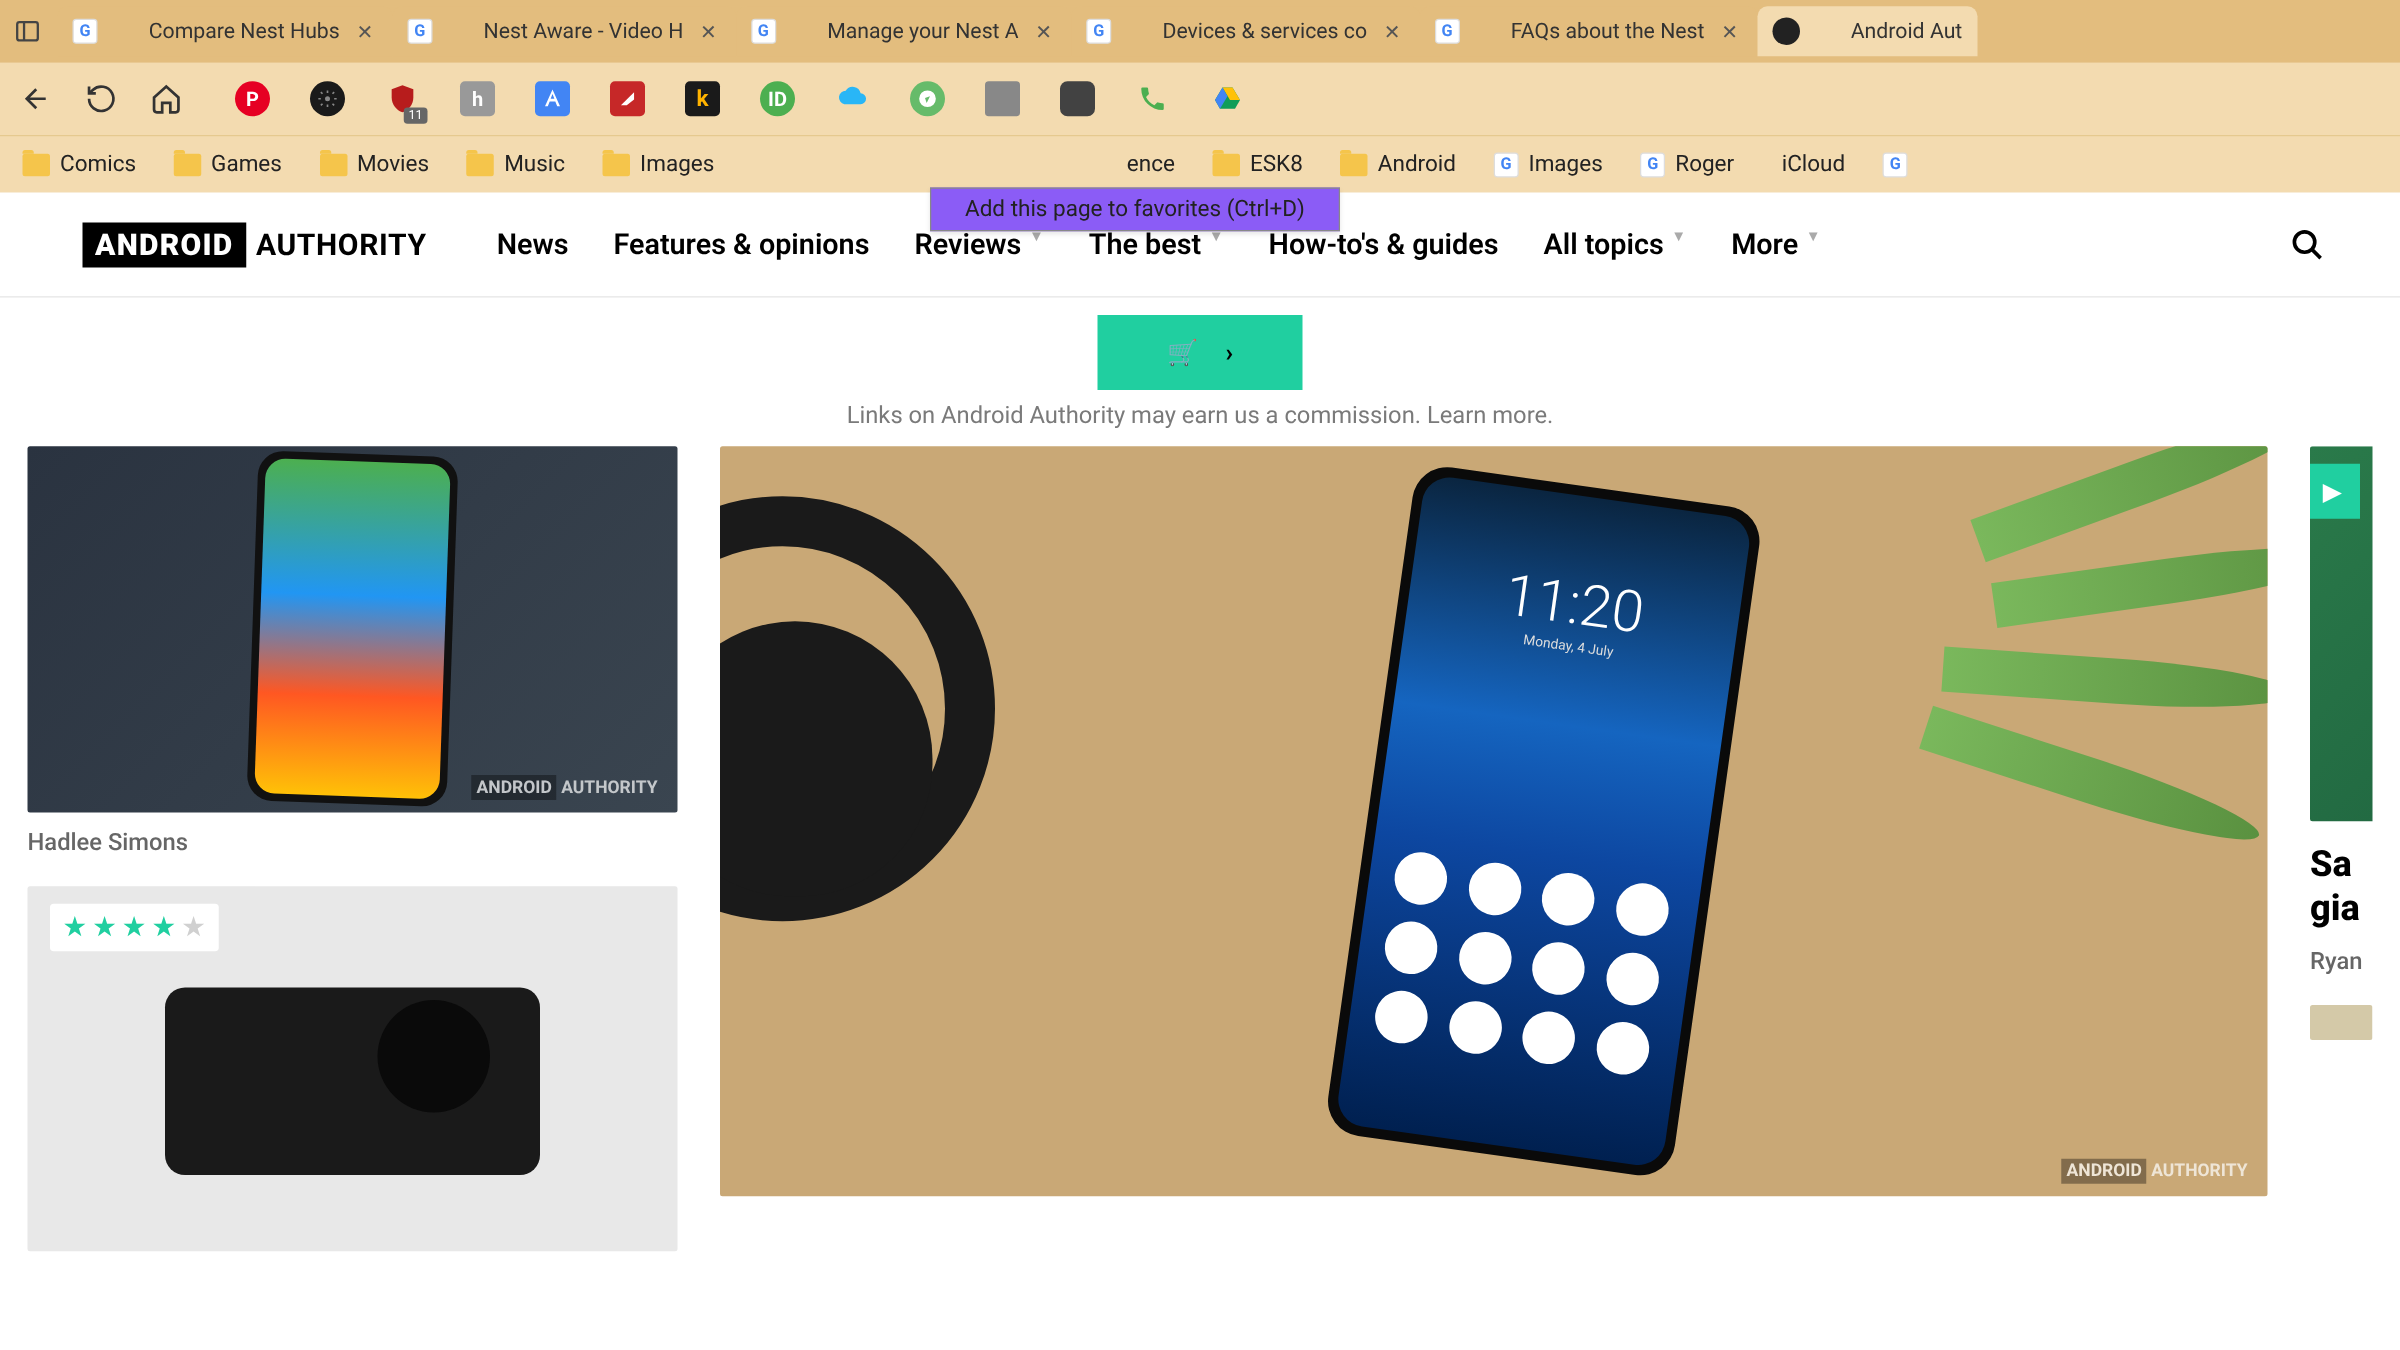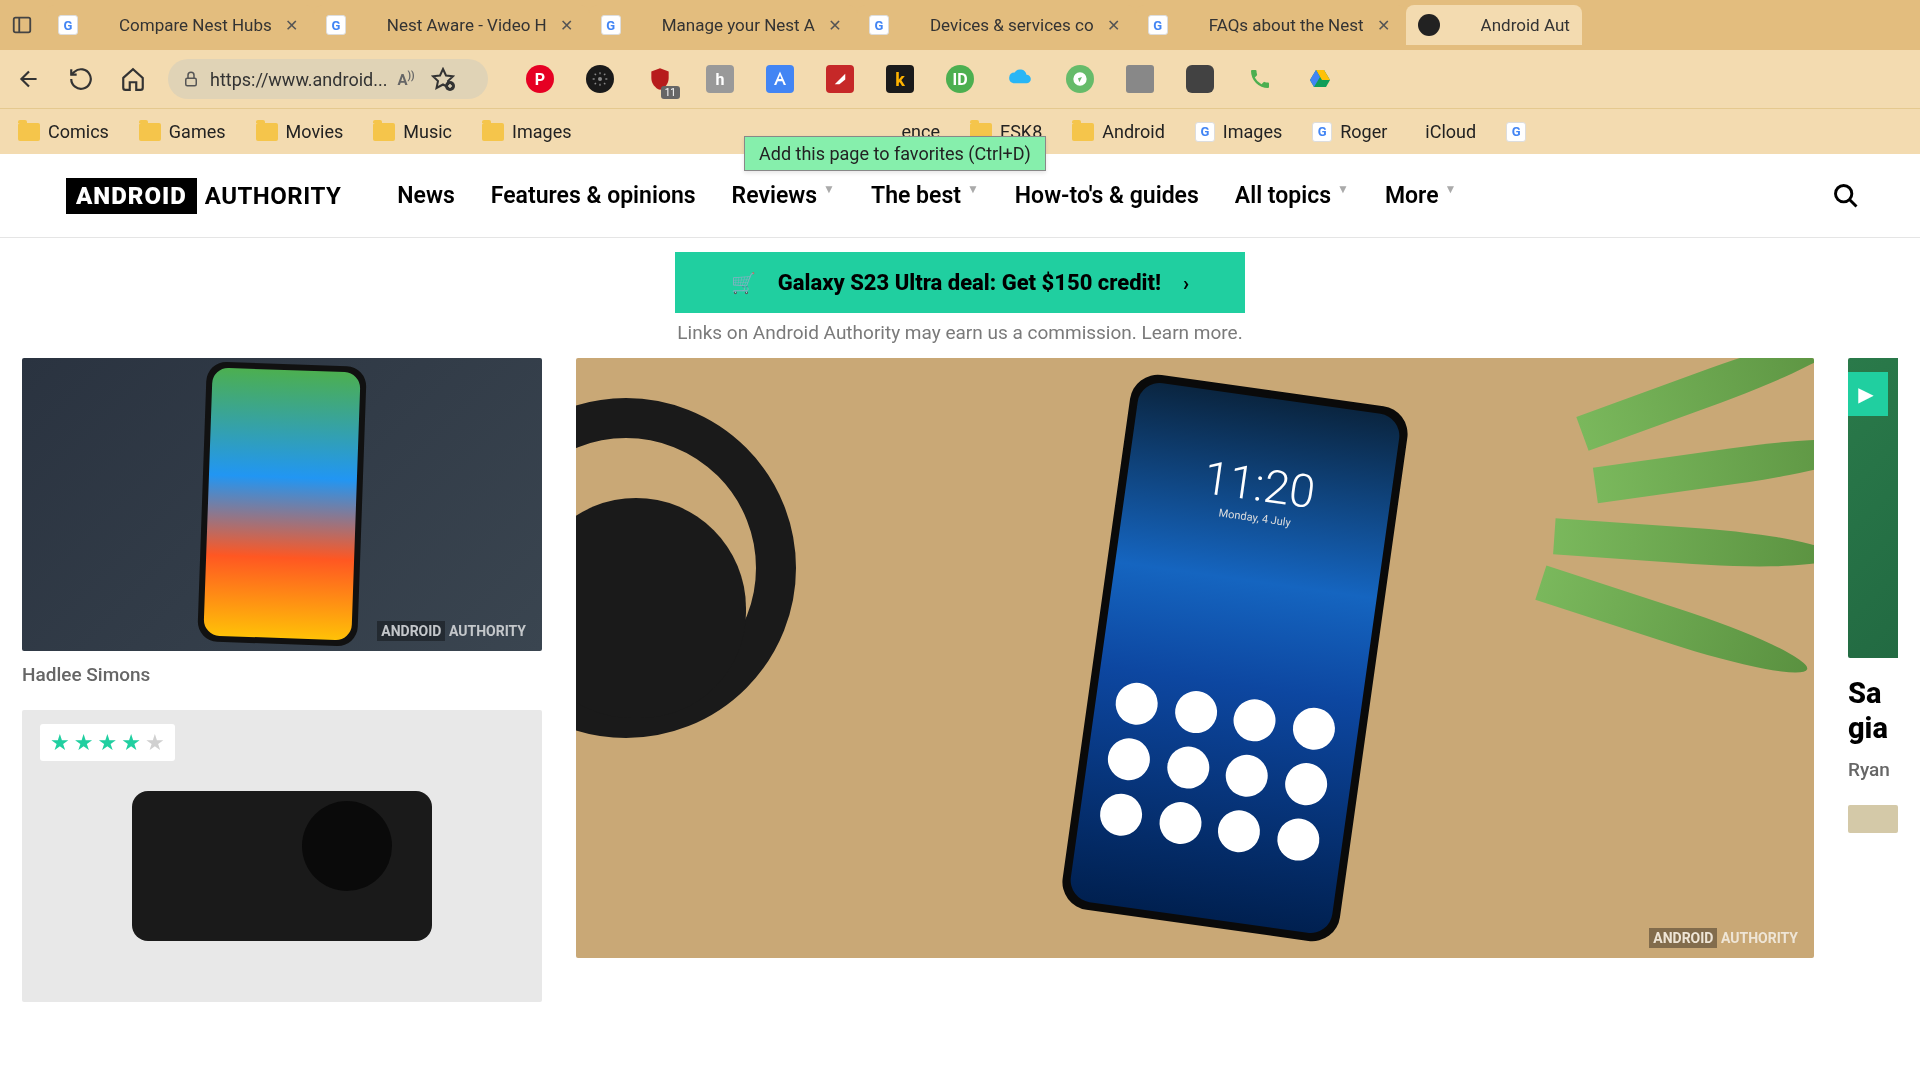--- a/index.html
+++ b/index.html
@@ -18,21 +18,21 @@
 .tab-close { width: 20px; height: 20px; display: flex; align-items: center; justify-content: center; color: #555; flex-shrink: 0; }
 
 .toolbar { display: flex; align-items: center; height: 58px; padding: 0 12px; gap: 18px; background: #f3dbb0; }
 .nav-btn { width: 34px; height: 34px; display: flex; align-items: center; justify-content: center; color: #333; }
 .addr-bar { display: flex; align-items: center; background: #e0d3b6; border-radius: 20px; height: 40px; padding: 0 14px; gap: 10px; min-width: 320px; }
 .addr-text { font-size: 18px; color: #333; white-space: nowrap; overflow: hidden; text-overflow: ellipsis; }
 .ext-icon { width: 28px; height: 28px; display: flex; align-items: center; justify-content: center; border-radius: 4px; position: relative; flex-shrink: 0; }
 .ext-icon .badge { position: absolute; bottom: -6px; right: -6px; background: #666; color: #fff; font-size: 10px; padding: 1px 4px; border-radius: 3px; }
 .ext-icons { display: flex; gap: 32px; margin-left: 20px; align-items: center; }
 
-.tooltip { position: absolute; left: 744px; top: 136px; background: #86efac; border: 1px solid #888; padding: 6px 14px; font-size: 18px; color: #222; z-index: 100; box-shadow: 0 2px 4px rgba(0,0,0,0.1); }
+.tooltip { position: absolute; left: 744px; top: 150px; background: #8b5cf6; border: 1px solid #888; padding: 6px 27px; font-size: 18px; color: #222; z-index: 100; box-shadow: 0 2px 4px rgba(0,0,0,0.1); }
 
 .bookmarks { display: flex; align-items: center; height: 46px; padding: 0 18px; gap: 30px; background: #f3dbb0; border-top: 1px solid #e5c98f; }
 .bm { display: flex; align-items: center; gap: 8px; font-size: 18px; color: #222; }
 .bm-folder { width: 22px; height: 18px; background: #f5c54b; border-radius: 2px; position: relative; }
 .bm-folder::before { content: ''; position: absolute; top: -3px; left: 0; width: 9px; height: 3px; background: #f5c54b; border-radius: 2px 2px 0 0; }
 .bm-g { width: 20px; height: 20px; background: #fff; border-radius: 3px; display: flex; align-items: center; justify-content: center; font-weight: bold; color: #4285f4; font-size: 13px; border: 1px solid #ddd; }
 .bm-apple { font-size: 20px; color: #555; }
 
 
 .site-header { display: flex; align-items: center; height: 84px; padding: 0 60px 0 66px; border-bottom: 1px solid #e5e5e5; gap: 46px; background: #fff; }
@@ -149,35 +149,20 @@
       <svg width="26" height="26" viewBox="0 0 24 24" fill="none" stroke="currentColor" stroke-width="2">
           <path d="M3 12a9 9 0 1 0 3-6.7L3 8"></path>
           <path d="M3 3v5h5"></path>
         </svg>
     </div>
     <div class="nav-btn">
       <svg width="26" height="26" viewBox="0 0 24 24" fill="none" stroke="currentColor" stroke-width="2">
           <path d="M3 11l9-8 9 8v9a2 2 0 0 1-2 2h-4v-7h-6v7H5a2 2 0 0 1-2-2z"></path>
         </svg>
     </div>
-    <div class="addr-bar">
-      <svg width="18" height="18" viewBox="0 0 24 24" fill="none" stroke="#555" stroke-width="2">
-          <rect x="5" y="11" width="14" height="10" rx="2"></rect>
-          <path d="M8 11V7a4 4 0 0 1 8 0v4"></path>
-        </svg>
-      <span class="addr-text">https://www.android...</span>
-      <span style="color:#666;font-size:15px;font-weight:bold;">A<sup style="font-size:10px;">))</sup></span>
-      <span style="margin-left:6px;">
-        <svg width="24" height="24" viewBox="0 0 24 24" fill="none" stroke="#333" stroke-width="2">
-            <polygon points="12 2 15 8.5 22 9.3 17 14 18.5 21 12 17.5 5.5 21 7 14 2 9.3 9 8.5"></polygon>
-            <circle cx="19" cy="19" r="5" fill="#333" stroke="none"></circle>
-            <path d="M19 17v4m-2-2h4" stroke="#e0d3b6" stroke-width="1.5"></path>
-          </svg>
-      </span>
-    </div>
     <div class="ext-icons">
       <div class="ext-icon" style="background:#e60023;border-radius:50%;color:#fff;font-weight:bold;">P</div>
       <div class="ext-icon" style="background:#1a1a1a;border-radius:50%;">
           <svg width="16" height="16" viewBox="0 0 24 24" fill="#888">
             <circle cx="12" cy="12" r="3"></circle>
             <path d="M12 2v3m0 14v3M4 12H1m22 0h-3M6 6l-2-2m16 16l-2-2M6 18l-2 2m16-16l-2 2" stroke="#888" stroke-width="2"></path>
           </svg>
         </div>
       <div class="ext-icon" style="color:#b71c1c;">
         <svg width="26" height="26" viewBox="0 0 24 24" fill="currentColor">
@@ -313,21 +298,20 @@
     <svg width="28" height="28" viewBox="0 0 24 24" fill="none" stroke="#000" stroke-width="2.5">
         <circle cx="10" cy="10" r="7"></circle>
         <line x1="21" y1="21" x2="15" y2="15"></line>
       </svg>
   </div>
 </div>
 
 <div class="deal-bar">
   <div class="deal-btn">
     <span class="deal-cart">🛒</span>
-    <span>Galaxy S23 Ultra deal: Get $150 credit!</span>
     <span class="deal-arrow">›</span>
   </div>
 </div>
 
 <div class="commission">
   <span>Links on Android Authority may earn us a commission. </span><a href="#">Learn more.</a>
 </div>
 
 <div class="grid">
   <div class="col-left">

